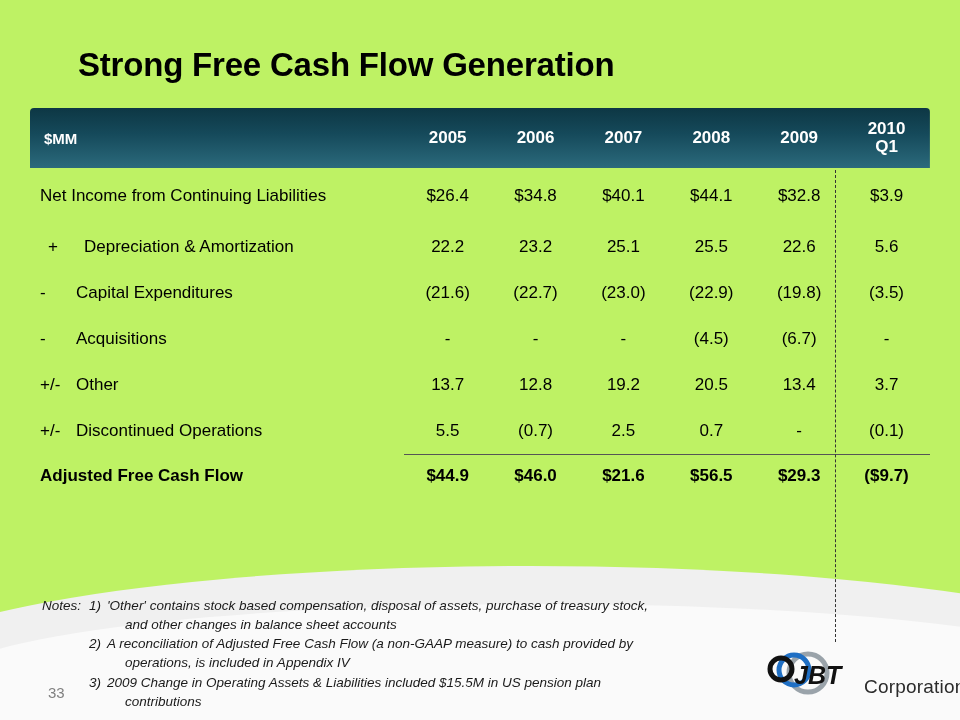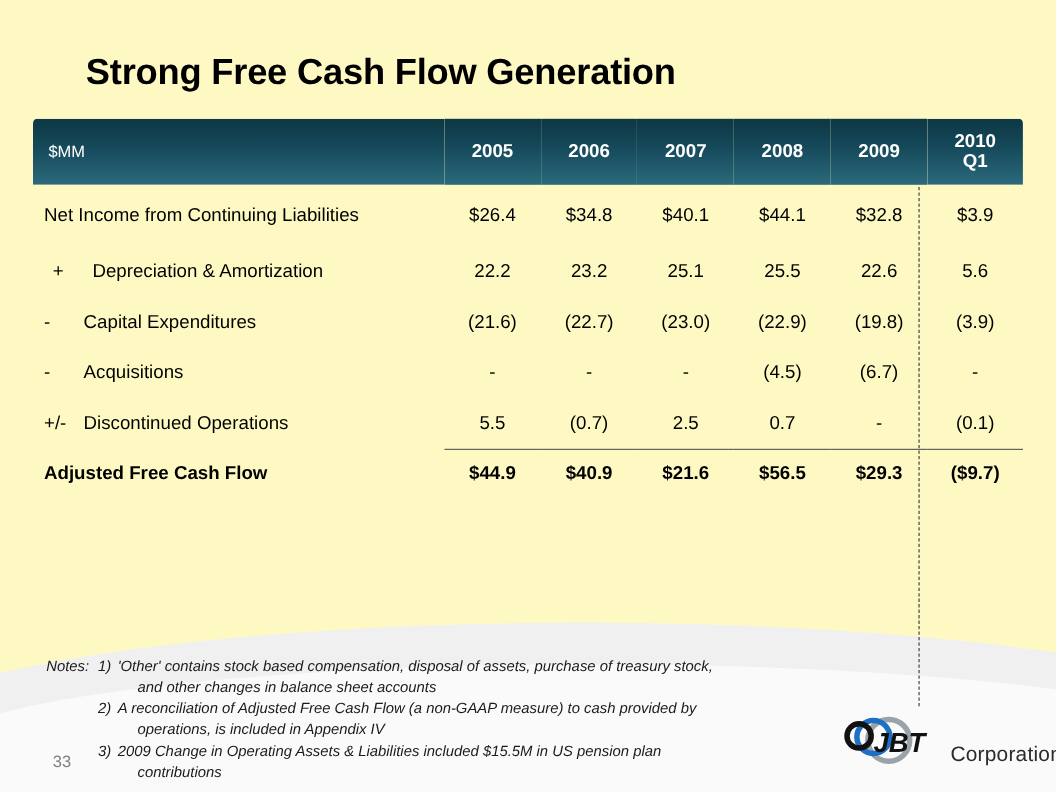--- a/index.html
+++ b/index.html
@@ -7,21 +7,21 @@
     padding: 0;
     background: #ffffff;
   }
   body {
     font-family: "Liberation Sans", sans-serif;
   }
   .slide {
     position: relative;
     width: 960px;
     height: 720px;
-    background: #fef9c3;
+    background: #bef264;
     overflow: hidden;
   }
 
   
   .wave-band {
     position: absolute;
     left: -120px;
     top: 566px;
     width: 1300px;
     height: 420px;
@@ -80,21 +80,21 @@
     padding: 0;
     vertical-align: middle;
     text-align: center;
   }
   thead th.lbl {
     text-align: left;
     padding-left: 14px;
     font-size: 15px;
     font-weight: normal;
   }
-  thead tr.hdr th:first-child { border-top-left-radius: 4px; }
+  thead tr.hdr th:first-child { border-top-left-radius: 4px; font-weight: bold; }
   thead tr.hdr th:last-child  { border-top-right-radius: 4px; }
   .hdr-2line { line-height: 1.08; }
 
   tbody td {
     font-size: 17px;
     color: #000000;
     padding: 0;
     vertical-align: middle;
   }
   tbody td.num {
@@ -266,53 +266,64 @@
 
         <tr class="r">
           <td class="lbl">
             <span class="sign">-</span><span class="lbl-text">Capital Expenditures</span>
           </td>
           <td class="num">(21.6)</td>
           <td class="num">(22.7)</td>
           <td class="num">(23.0)</td>
           <td class="num">(22.9)</td>
           <td class="num">(19.8)</td>
-          <td class="num">(3.9)</td>
+          <td class="num">(3.5)</td>
         </tr>
 
         <tr class="r">
           <td class="lbl">
             <span class="sign">-</span><span class="lbl-text">Acquisitions</span>
           </td>
           <td class="num">-</td>
           <td class="num">-</td>
           <td class="num">-</td>
           <td class="num">(4.5)</td>
           <td class="num">(6.7)</td>
           <td class="num">-</td>
         </tr>
 
 
+        <tr class="r">
+          <td class="lbl">
+            <span class="sign">+/-</span><span class="lbl-text">Other</span>
+          </td>
+          <td class="num">13.7</td>
+          <td class="num">12.8</td>
+          <td class="num">19.2</td>
+          <td class="num">20.5</td>
+          <td class="num">13.4</td>
+          <td class="num">3.7</td>
+        </tr>
 
         <tr class="r">
           <td class="lbl">
             <span class="sign">+/-</span><span class="lbl-text">Discontinued Operations</span>
           </td>
           <td class="num">5.5</td>
           <td class="num">(0.7)</td>
           <td class="num">2.5</td>
           <td class="num">0.7</td>
           <td class="num">-</td>
           <td class="num">(0.1)</td>
         </tr>
 
         <tr class="r-total total-row">
           <td class="lbl">Adjusted Free Cash Flow</td>
           <td class="num">$44.9</td>
-          <td class="num">$40.9</td>
+          <td class="num">$46.0</td>
           <td class="num">$21.6</td>
           <td class="num">$56.5</td>
           <td class="num">$29.3</td>
           <td class="num">($9.7)</td>
         </tr>
 
       </tbody>
     </table>
     <div class="dash-line"></div>
   </div>

